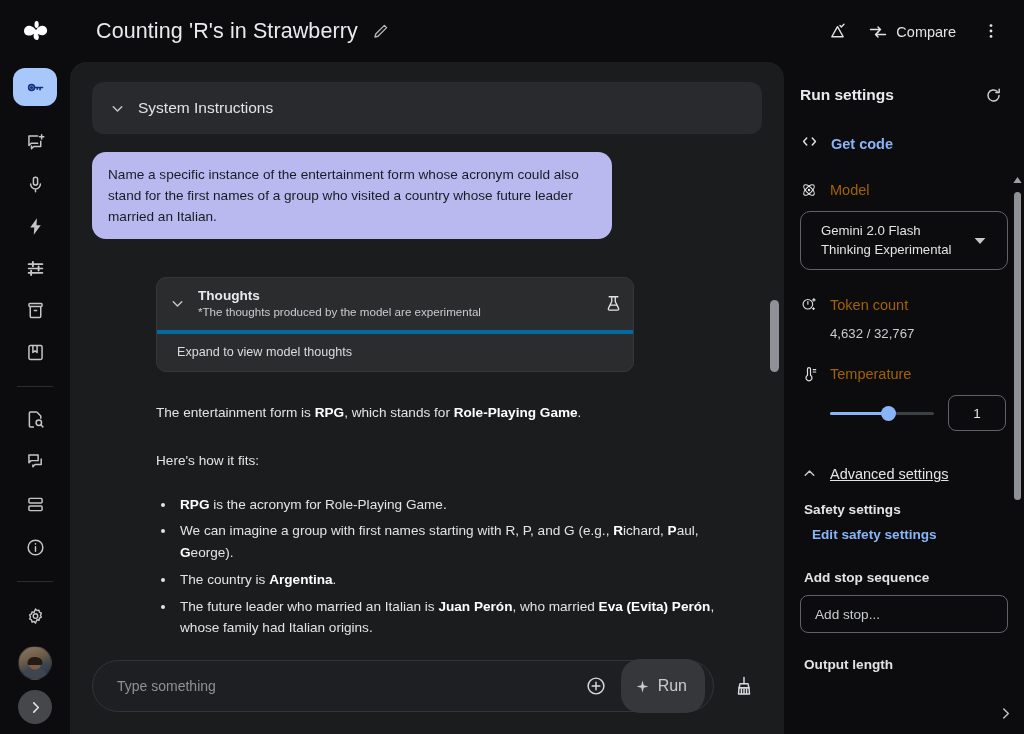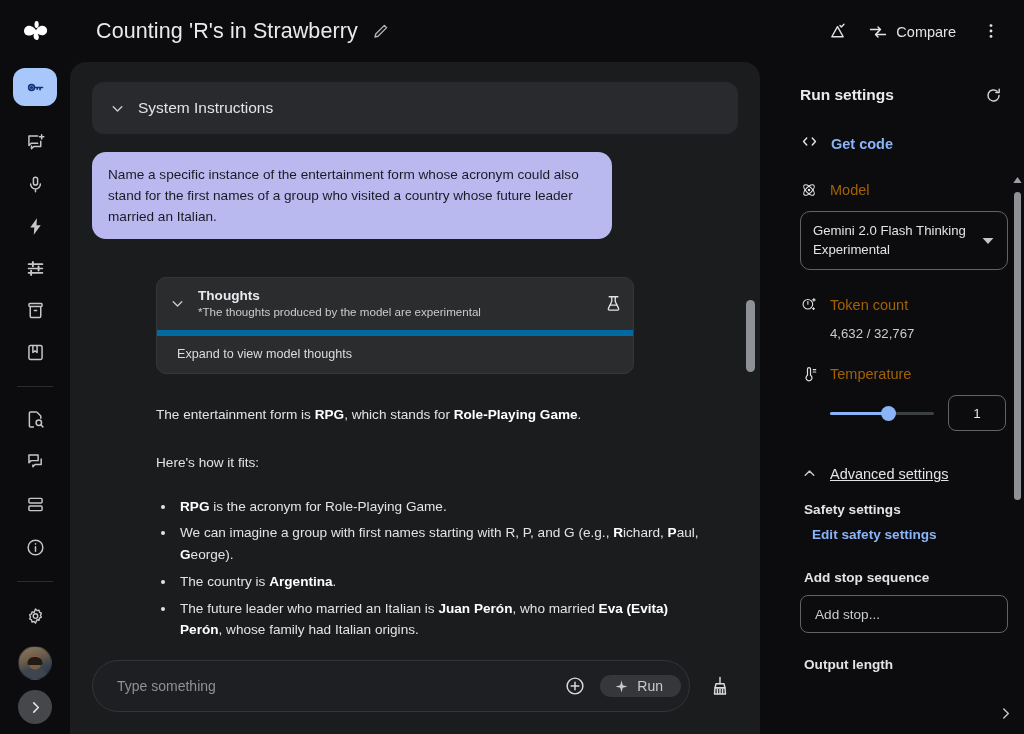--- a/index.html
+++ b/index.html
@@ -79,21 +79,21 @@
     width: 34px; height: 34px; border-radius: 50%;
     background: #46474a; color: #e3e3e3;
     display: flex; align-items: center; justify-content: center; cursor: pointer;
   }
 
   
   .center {
     flex: 1 1 auto; min-width: 0;
     background: #1b1c1e;
     border-radius: 16px 16px 0 0;
-    margin-right: 24px;
+    margin-right: 0;
     display: flex; flex-direction: column;
     position: relative; overflow: hidden;
   }
   .scroll-area {
     flex: 1 1 auto; min-height: 0; overflow: hidden;
     padding: 20px 22px 0 22px; position: relative;
   }
   .sysbar {
     background: #282a2d; border-radius: 12px;
     height: 52px; display: flex; align-items: center;
@@ -111,21 +111,21 @@
 
   .thoughts-wrap { padding: 38px 0 0 64px; }
   .thoughts {
     width: 478px; background: #2a2c2e;
     border-radius: 10px; overflow: hidden;
     border: 1px solid #35373a;
   }
   .thoughts-head {
     display: flex; align-items: center; gap: 12px;
     padding: 10px 10px 12px 12px; cursor: pointer;
-    border-bottom: 6px solid #0369a1;
+    border-bottom: 4px solid #0369a1;
   }
   .thoughts-head .chev { color: #c4c7c5; display: flex; }
   .th-texts { flex: 1 1 auto; }
   .th-title { font-size: 13.6px; font-weight: bold; color: #e8eaed; margin-bottom: 2px; }
   .th-sub { font-size: 11.6px; color: #c9ccce; }
   .th-flask { color: #e3e3e3; display: flex; }
   .thoughts-body { padding: 11px 14px 12px 20px; font-size: 12.6px; color: #dadce0; cursor: pointer; }
 
   .answer { padding: 30px 32px 0 64px; font-size: 13.6px; line-height: 1.6; color: #e3e3e3; }
   .answer p { margin-bottom: 26px; }
@@ -146,22 +146,22 @@
     display: flex; align-items: center; padding: 0 8px 0 24px; gap: 8px;
   }
   .input-box input {
     flex: 1 1 auto; background: transparent; border: none; outline: none;
     color: #e3e3e3; font-size: 14px; font-family: "Liberation Sans", sans-serif;
   }
   .input-box input::placeholder { color: #8e9196; }
   .plus-btn { width: 34px; height: 34px; border-radius: 50%; display: flex; align-items: center; justify-content: center; cursor: pointer; color: #d8dadd; }
   .run-btn {
     display: flex; align-items: center; gap: 8px;
-    height: 22px; padding: 0 18px 0 14px; border-radius: 19px;
-    background: #35373b; color: #c9ccce; font-size: 14px; cursor: pointer; border: none;
+    height: 54px; padding: 0 18px 0 14px; border-radius: 19px;
+    background: #35373b; color: #c9ccce; font-size: 16px; cursor: pointer; border: none;
     font-family: "Liberation Sans", sans-serif;
   }
   .broom-btn { width: 36px; height: 36px; display: flex; align-items: center; justify-content: center; cursor: pointer; color: #d8dadd; border-radius: 50%; }
 
   
   .rpanel {
     width: 240px; flex: 0 0 240px;
     background: #0c0c0e; padding: 18px 16px 0 16px;
     position: relative; overflow: hidden;
   }
@@ -169,21 +169,21 @@
   .rp-title { font-size: 15.5px; color: #e8eaed; font-weight: bold; }
   .rp-refresh { margin-left: auto; width: 30px; height: 30px; border-radius: 50%; display: flex; align-items: center; justify-content: center; cursor: pointer; color: #cfd2d5; }
   .getcode { display: flex; align-items: center; gap: 12px; cursor: pointer; margin-bottom: 26px; }
   .getcode .lbl { color: #8ab4f8; font-size: 14.5px; font-weight: bold; }
   .getcode .ic { color: #e3e3e3; }
   .sect-head { display: flex; align-items: center; gap: 12px; margin-bottom: 12px; }
   .sect-head .lbl { font-size: 14.5px; color: #a16207; }
   .sect-head .ic { color: #e3e3e3; display: flex; width: 18px; justify-content: center; }
   .model-sel {
     border: 1px solid #5f6368; border-radius: 10px;
-    padding: 10px 12px; display: flex; align-items: center; gap: 8px;
+    padding: 10px 20px; display: flex; align-items: center; gap: 8px;
     cursor: pointer; margin-bottom: 26px;
   }
   .model-sel .nm { flex: 1 1 auto; font-size: 13.2px; line-height: 1.42; color: #e3e3e3; }
   .model-sel .cd { color: #c4c7c5; display: flex; }
   .tok-val { font-size: 13.2px; color: #c9ccce; margin: 0 0 24px 30px; }
   .slider-row { display: flex; align-items: center; gap: 14px; margin: 4px 0 34px 30px; }
   .slider { position: relative; width: 104px; height: 18px; cursor: pointer; display: flex; align-items: center; }
   .slider .track { position: absolute; left: 0; right: 0; height: 3px; background: #3c4043; border-radius: 2px; }
   .slider .fill { position: absolute; left: 0; width: 56%; height: 3px; background: #8ab4f8; border-radius: 2px; }
   .slider .knob { position: absolute; left: 49%; width: 15px; height: 15px; border-radius: 50%; background: #8ab4f8; }

